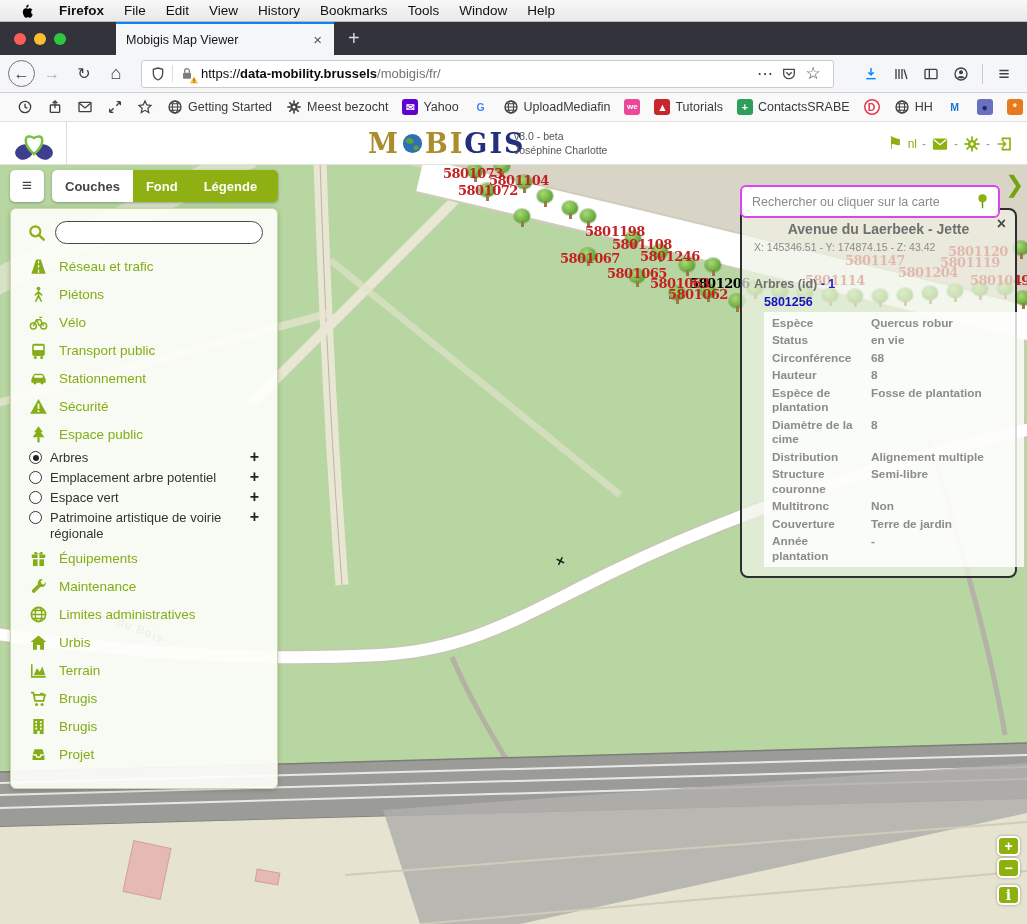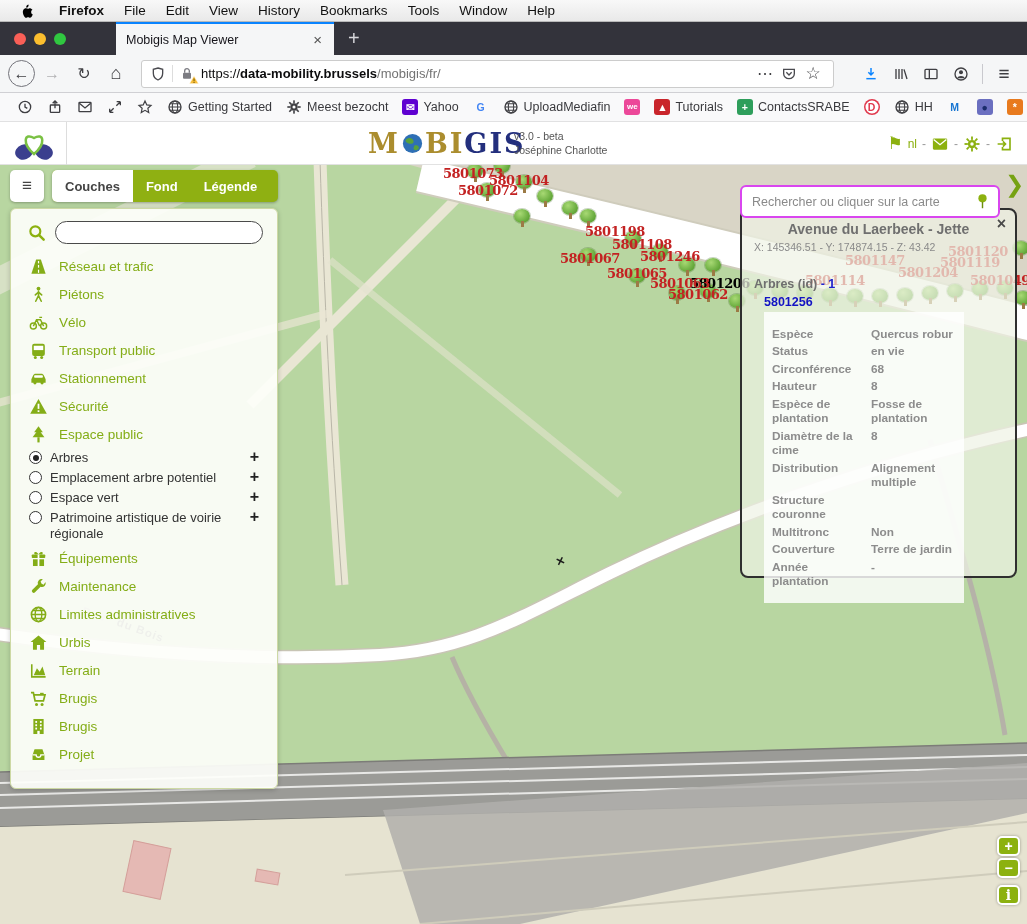--- a/index.html
+++ b/index.html
@@ -128,22 +128,22 @@
   .info-panel { position:absolute; left:740px; top:43px; width:277px; height:370px;
     background:rgba(238,243,229,.72); border:2px solid #2f2f2f; border-radius:8px;
     z-index:5; padding:11px 12px; }
   .ip-title { color:#6f6f6f; font-weight:bold; font-size:14px;text-align:center; }
   .ip-close { position:absolute; right:9px; top:7px; color:#4a4a4a; font-weight:bold;
     font-size:16px; line-height:14px; }
   .ip-coords { color:#8a8a8a; font-size:10.5px; margin-top:4px; }
   .ip-layer { margin-top:24px; font-size:12.5px; color:#6f6f6f; font-weight:bold; }
   .ip-layer .cnt { color:#2222cc; }
   .ip-id { color:#1212c4; font-weight:bold; font-size:12.5px; margin:4px 0 3px 10px; }
-  .ip-table { background:rgba(255,255,255,.82); margin-left:10px; width:200px;
-    font-size:11.8px; color:#8c8c8c; font-weight:bold; padding:13px 0; }
+  .ip-table { background:rgba(255,255,255,.82); margin-left:10px; width:260px;
+    font-size:11.8px; color:#8c8c8c; font-weight:bold; padding:2px 0; }
   .ip-row { display:flex; }
   .ip-row .lbl { width:105px; padding:1.5px 4px 1.5px 8px; line-height:14.5px; }
   .ip-row .val { flex:1; padding:1.5px 6px 1.5px 2px; line-height:14.5px; }
 
   
   .zoomctl { position:absolute; right:7px; top:671px; z-index:4; }
   .zbtn { width:23px; height:20px; background:#8cb10f; color:#fff; border:2px solid #fff;
     border-radius:5px; display:flex; align-items:center; justify-content:center;
     font-weight:bold; font-size:14px; box-shadow:0 0 3px rgba(0,0,0,.35); line-height:1; }
   .zbtn + .zbtn { margin-top:2px; }
@@ -806,20 +806,21 @@
         <div class="ip-row">
           <div class="lbl">Diamètre de la cime</div>
           <div class="val">8</div>
         </div>
         <div class="ip-row">
           <div class="lbl">Distribution</div>
           <div class="val">Alignement multiple</div>
         </div>
         <div class="ip-row">
           <div class="lbl">Structure couronne</div>
+          <div class="val">Semi-libre</div>
         </div>
         <div class="ip-row">
           <div class="lbl">Multitronc</div>
           <div class="val">Non</div>
         </div>
         <div class="ip-row">
           <div class="lbl">Couverture</div>
           <div class="val">Terre de jardin</div>
         </div>
         <div class="ip-row">

